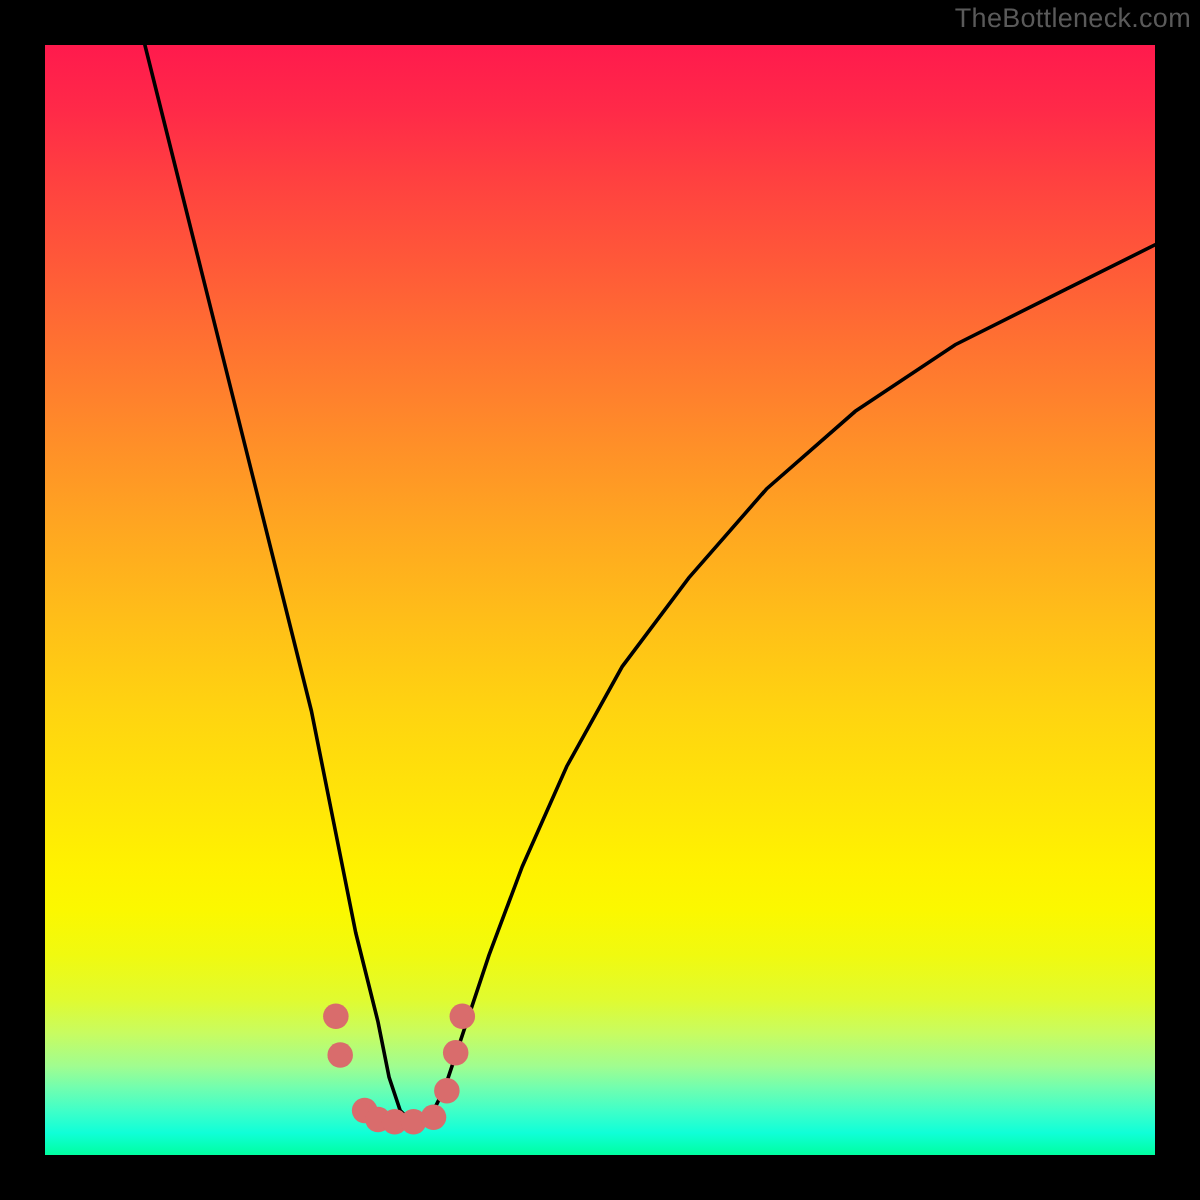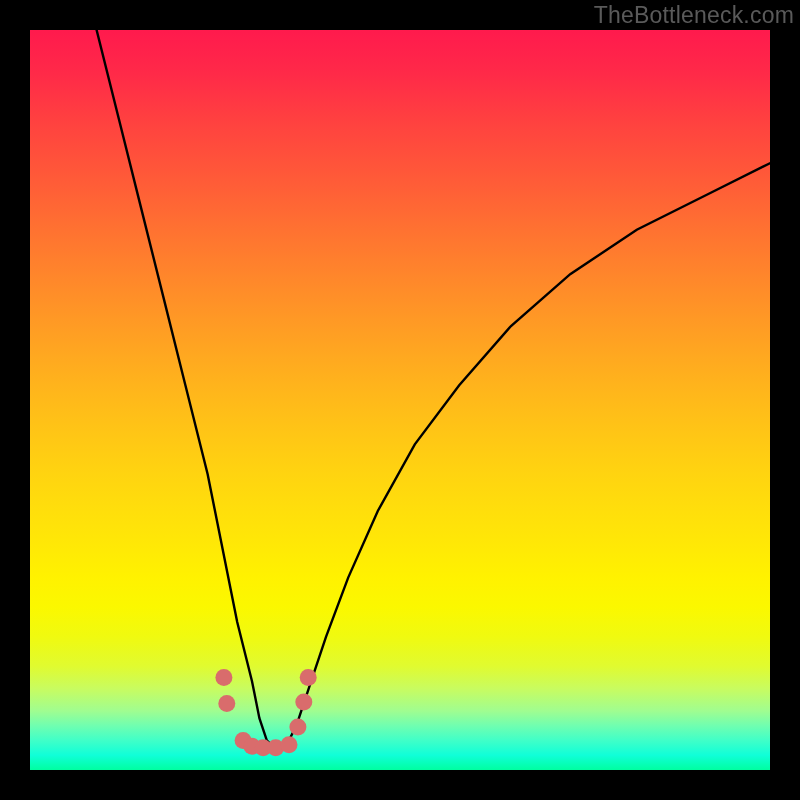--- a/index.html
+++ b/index.html
@@ -39,21 +39,21 @@
       #70feb0 94%,
       #40ffc8 96%,
       #10ffd8 98%,
       #00ffa0 100%
     );
   }
   .watermark {
     position: absolute;
     top: 2px; right: 6px;
     font-family: Arial, Helvetica, sans-serif;
-    font-size: 23px;
+    font-size: 18px;
     font-weight: 500;
     color: #5a5a5a;
     letter-spacing: 0.2px;
     z-index: 10;
   }
   svg.curve {
     position: absolute;
     top: 0; left: 0;
     width: 100%; height: 100%;
   }

